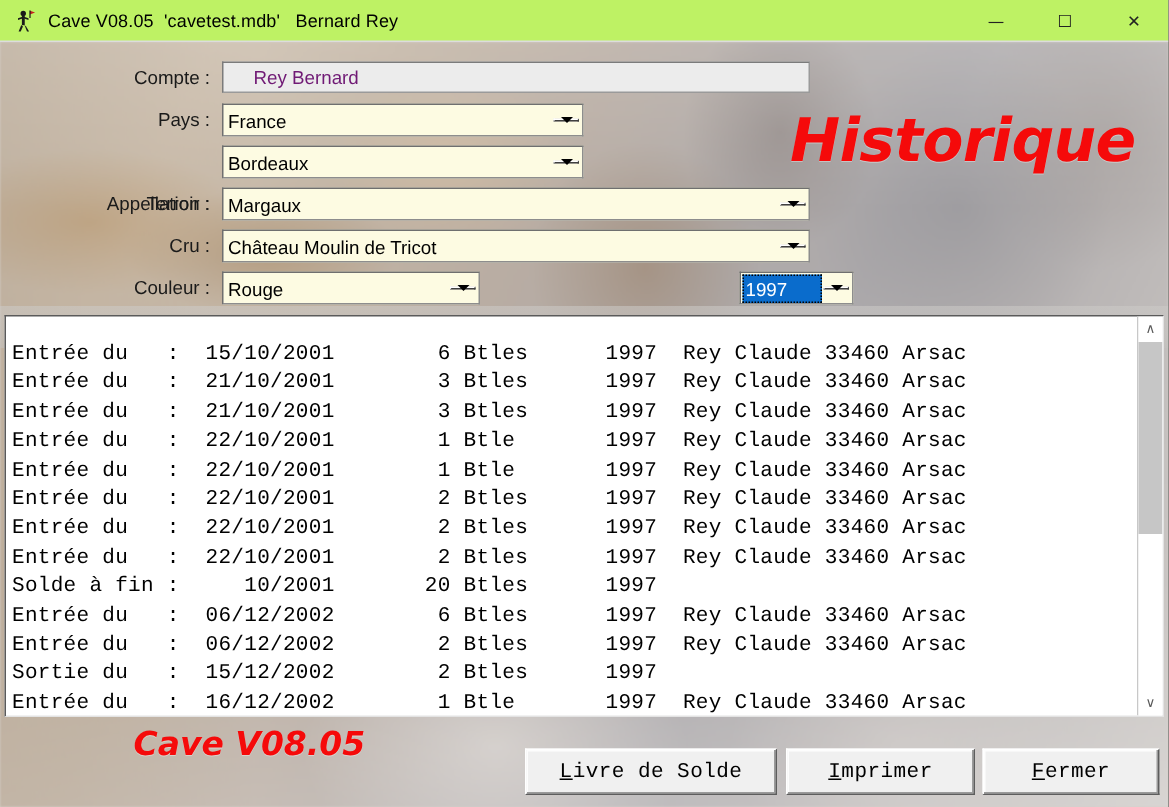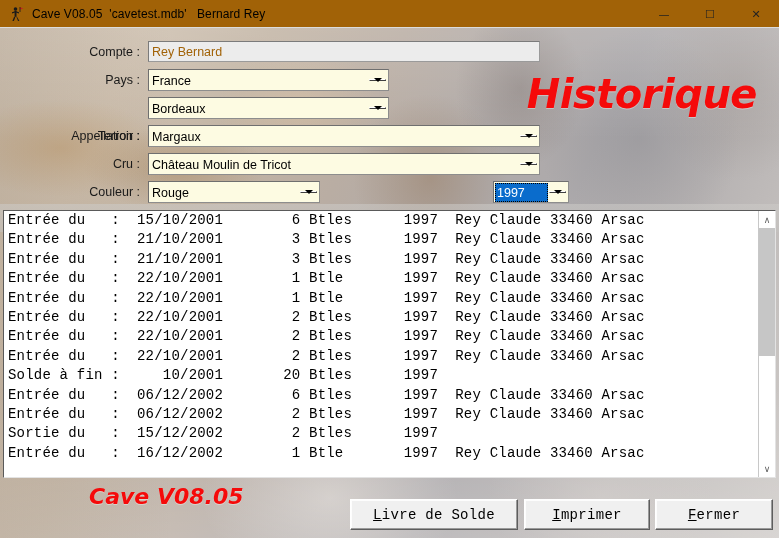--- a/index.html
+++ b/index.html
@@ -15,21 +15,21 @@
     font-family: "Liberation Sans", sans-serif;
     background: #d4d0c8;
     box-sizing: border-box;
   }
 
   
   #titlebar {
     position: absolute;
     left: 0; top: 0;
     width: 779px; height: 28px;
-    background: #a16207;
+    background: #bef264;
     border-bottom: 1px solid #dcdcdc;
     display: flex;
     align-items: center;
     box-sizing: border-box;
   }
   #titlebar .appicon {
     width: 16px; height: 16px;
     margin-left: 9px; margin-right: 7px;
     position: relative;
     flex: 0 0 auto;
@@ -105,23 +105,23 @@
     line-height: 18px;
   }
   .tfield {
     position: absolute;
     box-sizing: border-box;
     background: #ececec;
     border: 1px solid #9a9a9a;
     border-top-color: #7b7b7b;
     border-left-color: #7b7b7b;
     font-size: 12.5px;
-    color: #a16207;
+    color: #701a75;
     line-height: 18px;
-    padding: 1px 0 0 3px;
+    padding: 1px 0 0 20px;
     white-space: nowrap;
     overflow: hidden;
   }
   .combo {
     position: absolute;
     box-sizing: border-box;
     background: #fdfbe2;
     border: 1px solid #8d8d8d;
     border-top-color: #6f6f6f;
     border-left-color: #6f6f6f;
@@ -199,20 +199,21 @@
   }
   #rows {
     flex: 1 1 auto;
     position: relative;
     overflow: hidden;
     font-family: "Liberation Mono", "DejaVu Sans Mono", monospace;
     font-size: 14px;
     color: #000;
     padding-left: 4px;
     box-sizing: border-box;
+    margin-top: 16px;
   }
   .lrow {
     height: 19.4px;
     line-height: 19.4px;
     white-space: pre;
     letter-spacing: 0.2px;
   }
   
   #vscroll {
     flex: 0 0 auto;

